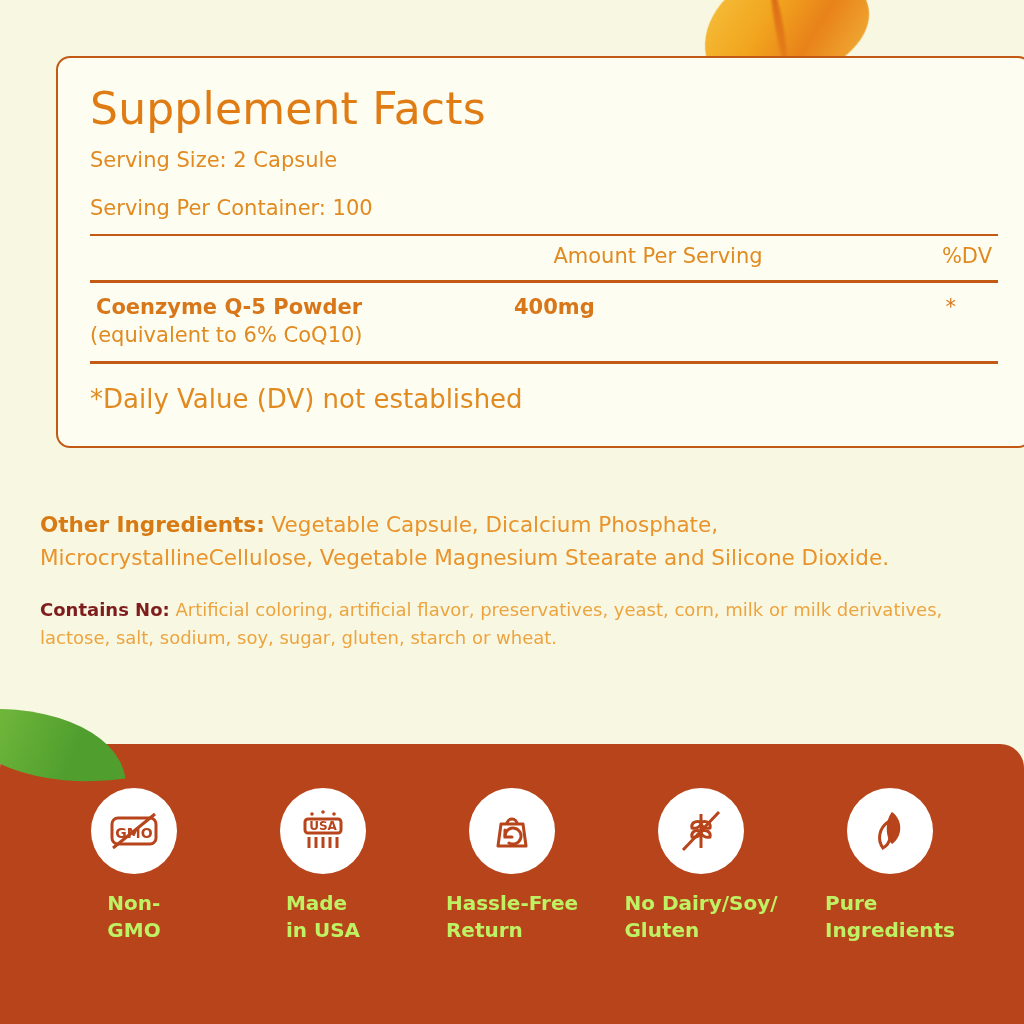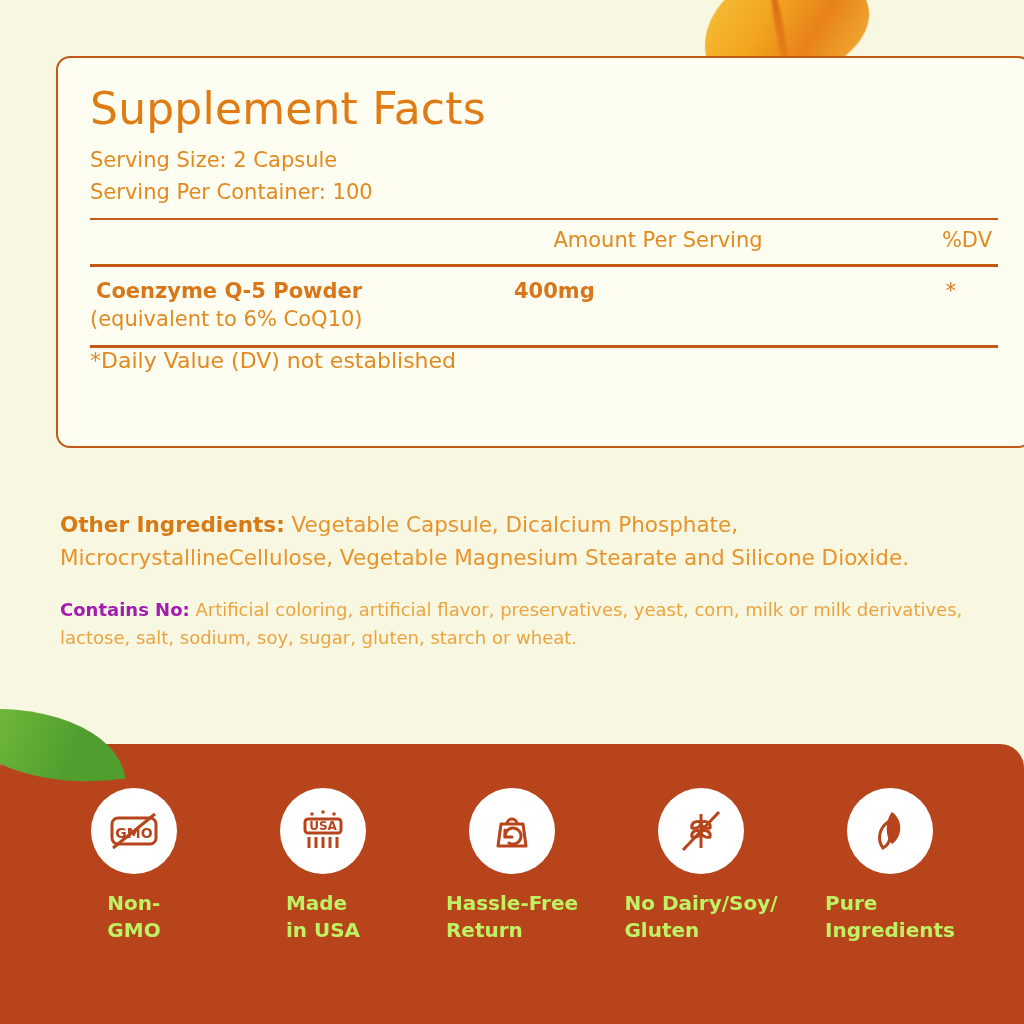--- a/index.html
+++ b/index.html
@@ -142,46 +142,46 @@
     font-size: 21px;
     color: #d8771a;
     padding-right: 42px;
   }
   .item-sub {
     font-size: 21px;
     color: #e08a20;
     padding: 4px 0 0 0;
   }
   .footnote {
-    font-size: 22px;
-    color: #e08a20;
-    padding-top: 0;
+    font-size: 26px;
+    color: #e08a20;
+    padding-top: 20px;
   }
 
   
   .ingredients {
     position: absolute;
-    left: 60px;
+    left: 40px;
     top: 508px;
     width: 912px;
     z-index: 2;
   }
   .ing-main {
     font-size: 21.5px;
     line-height: 33px;
     color: #e9932b;
   }
   .ing-main b { color: #d87a14; font-weight: 700; }
   .ing-contains {
     margin-top: 22px;
     font-size: 18px;
     line-height: 28px;
     color: #eda43f;
   }
-  .ing-contains b { color: #a21caf; font-weight: 700; }
+  .ing-contains b { color: #7f1d1d; font-weight: 700; }
 
   
   .badge-bar {
     position: absolute;
     left: 0;
     top: 744px;
     width: 1024px;
     height: 280px;
     background: #b7441a;
     border-top-left-radius: 24px;
@@ -221,21 +221,21 @@
 
 <div class="page">
 
   <div class="fruit"></div>
   <div class="leaf"></div>
 
   <div class="facts">
     <h1>Supplement Facts</h1>
 
     <div class="serving">Serving Size: 2 Capsule</div>
-    <div class="serving" style="margin-top:0">Serving Per Container: 100</div>
+    <div class="serving" style="margin-top:16px">Serving Per Container: 100</div>
 
     <div class="rule-thin"></div>
 
     <div class="hdr-row">
       <div class="hdr-spacer"></div>
       <div class="hdr-amount">Amount Per Serving</div>
       <div class="hdr-dv">%DV</div>
     </div>
 
     <div class="rule-mid"></div>

